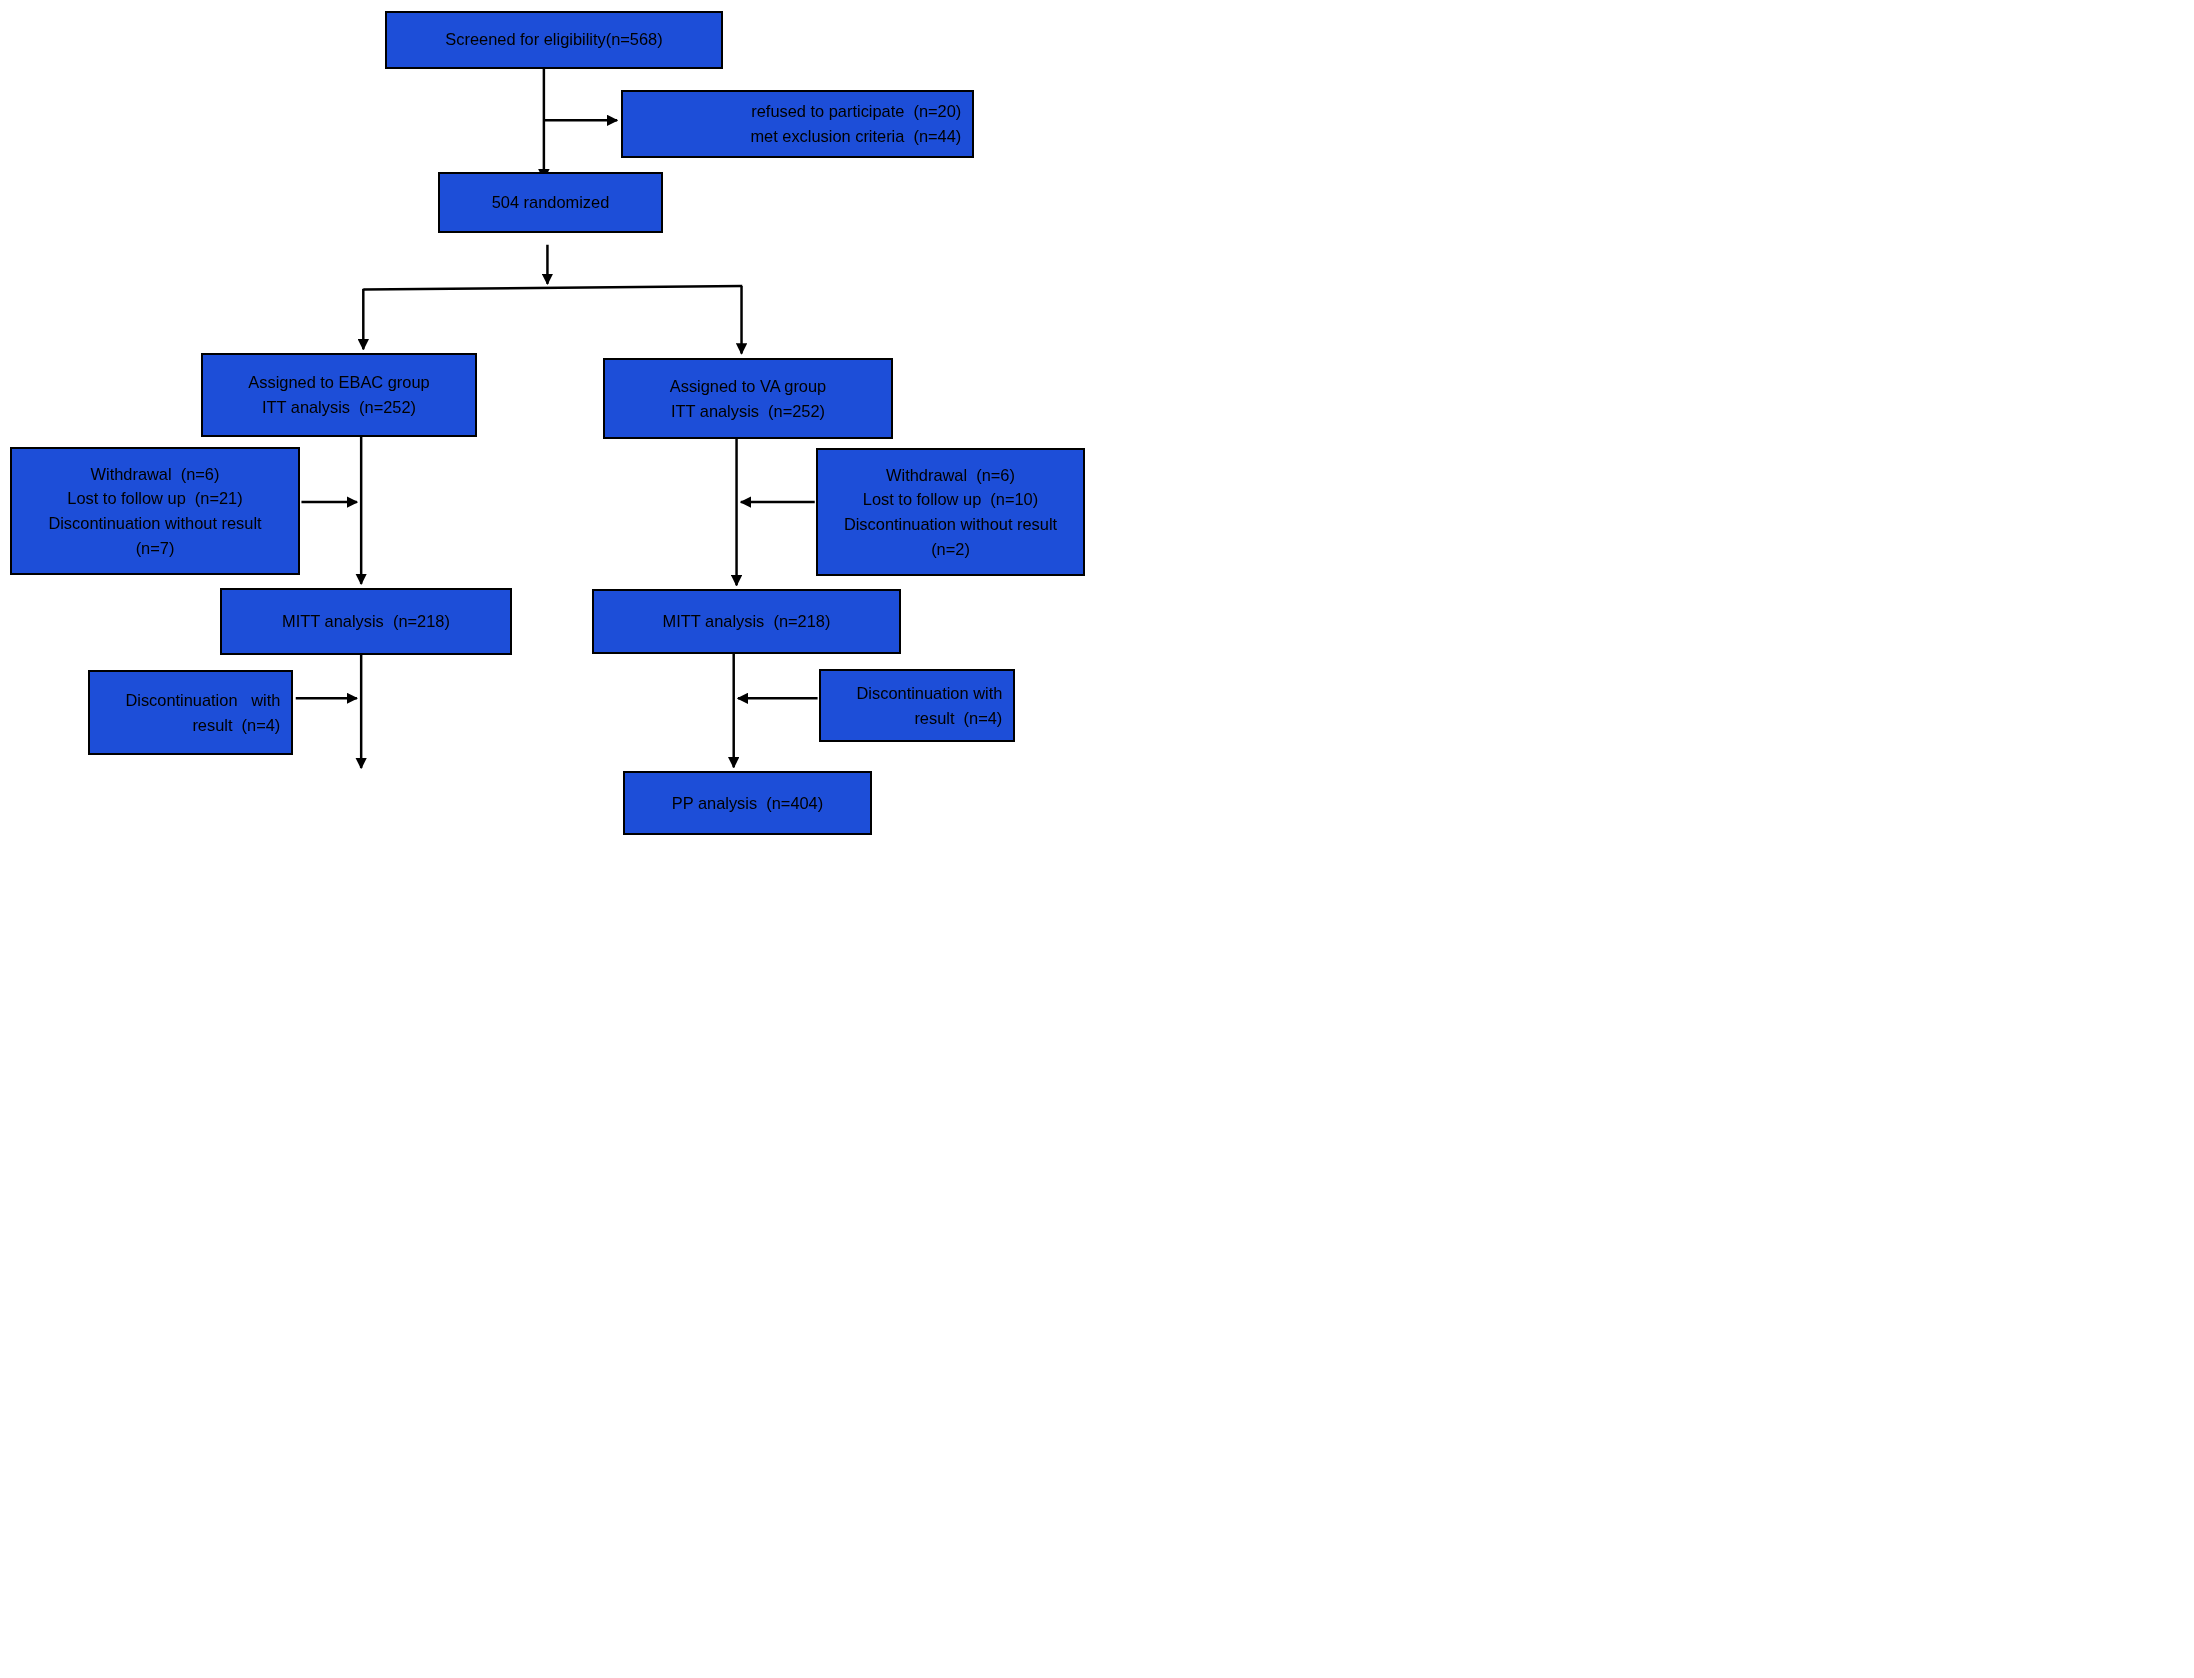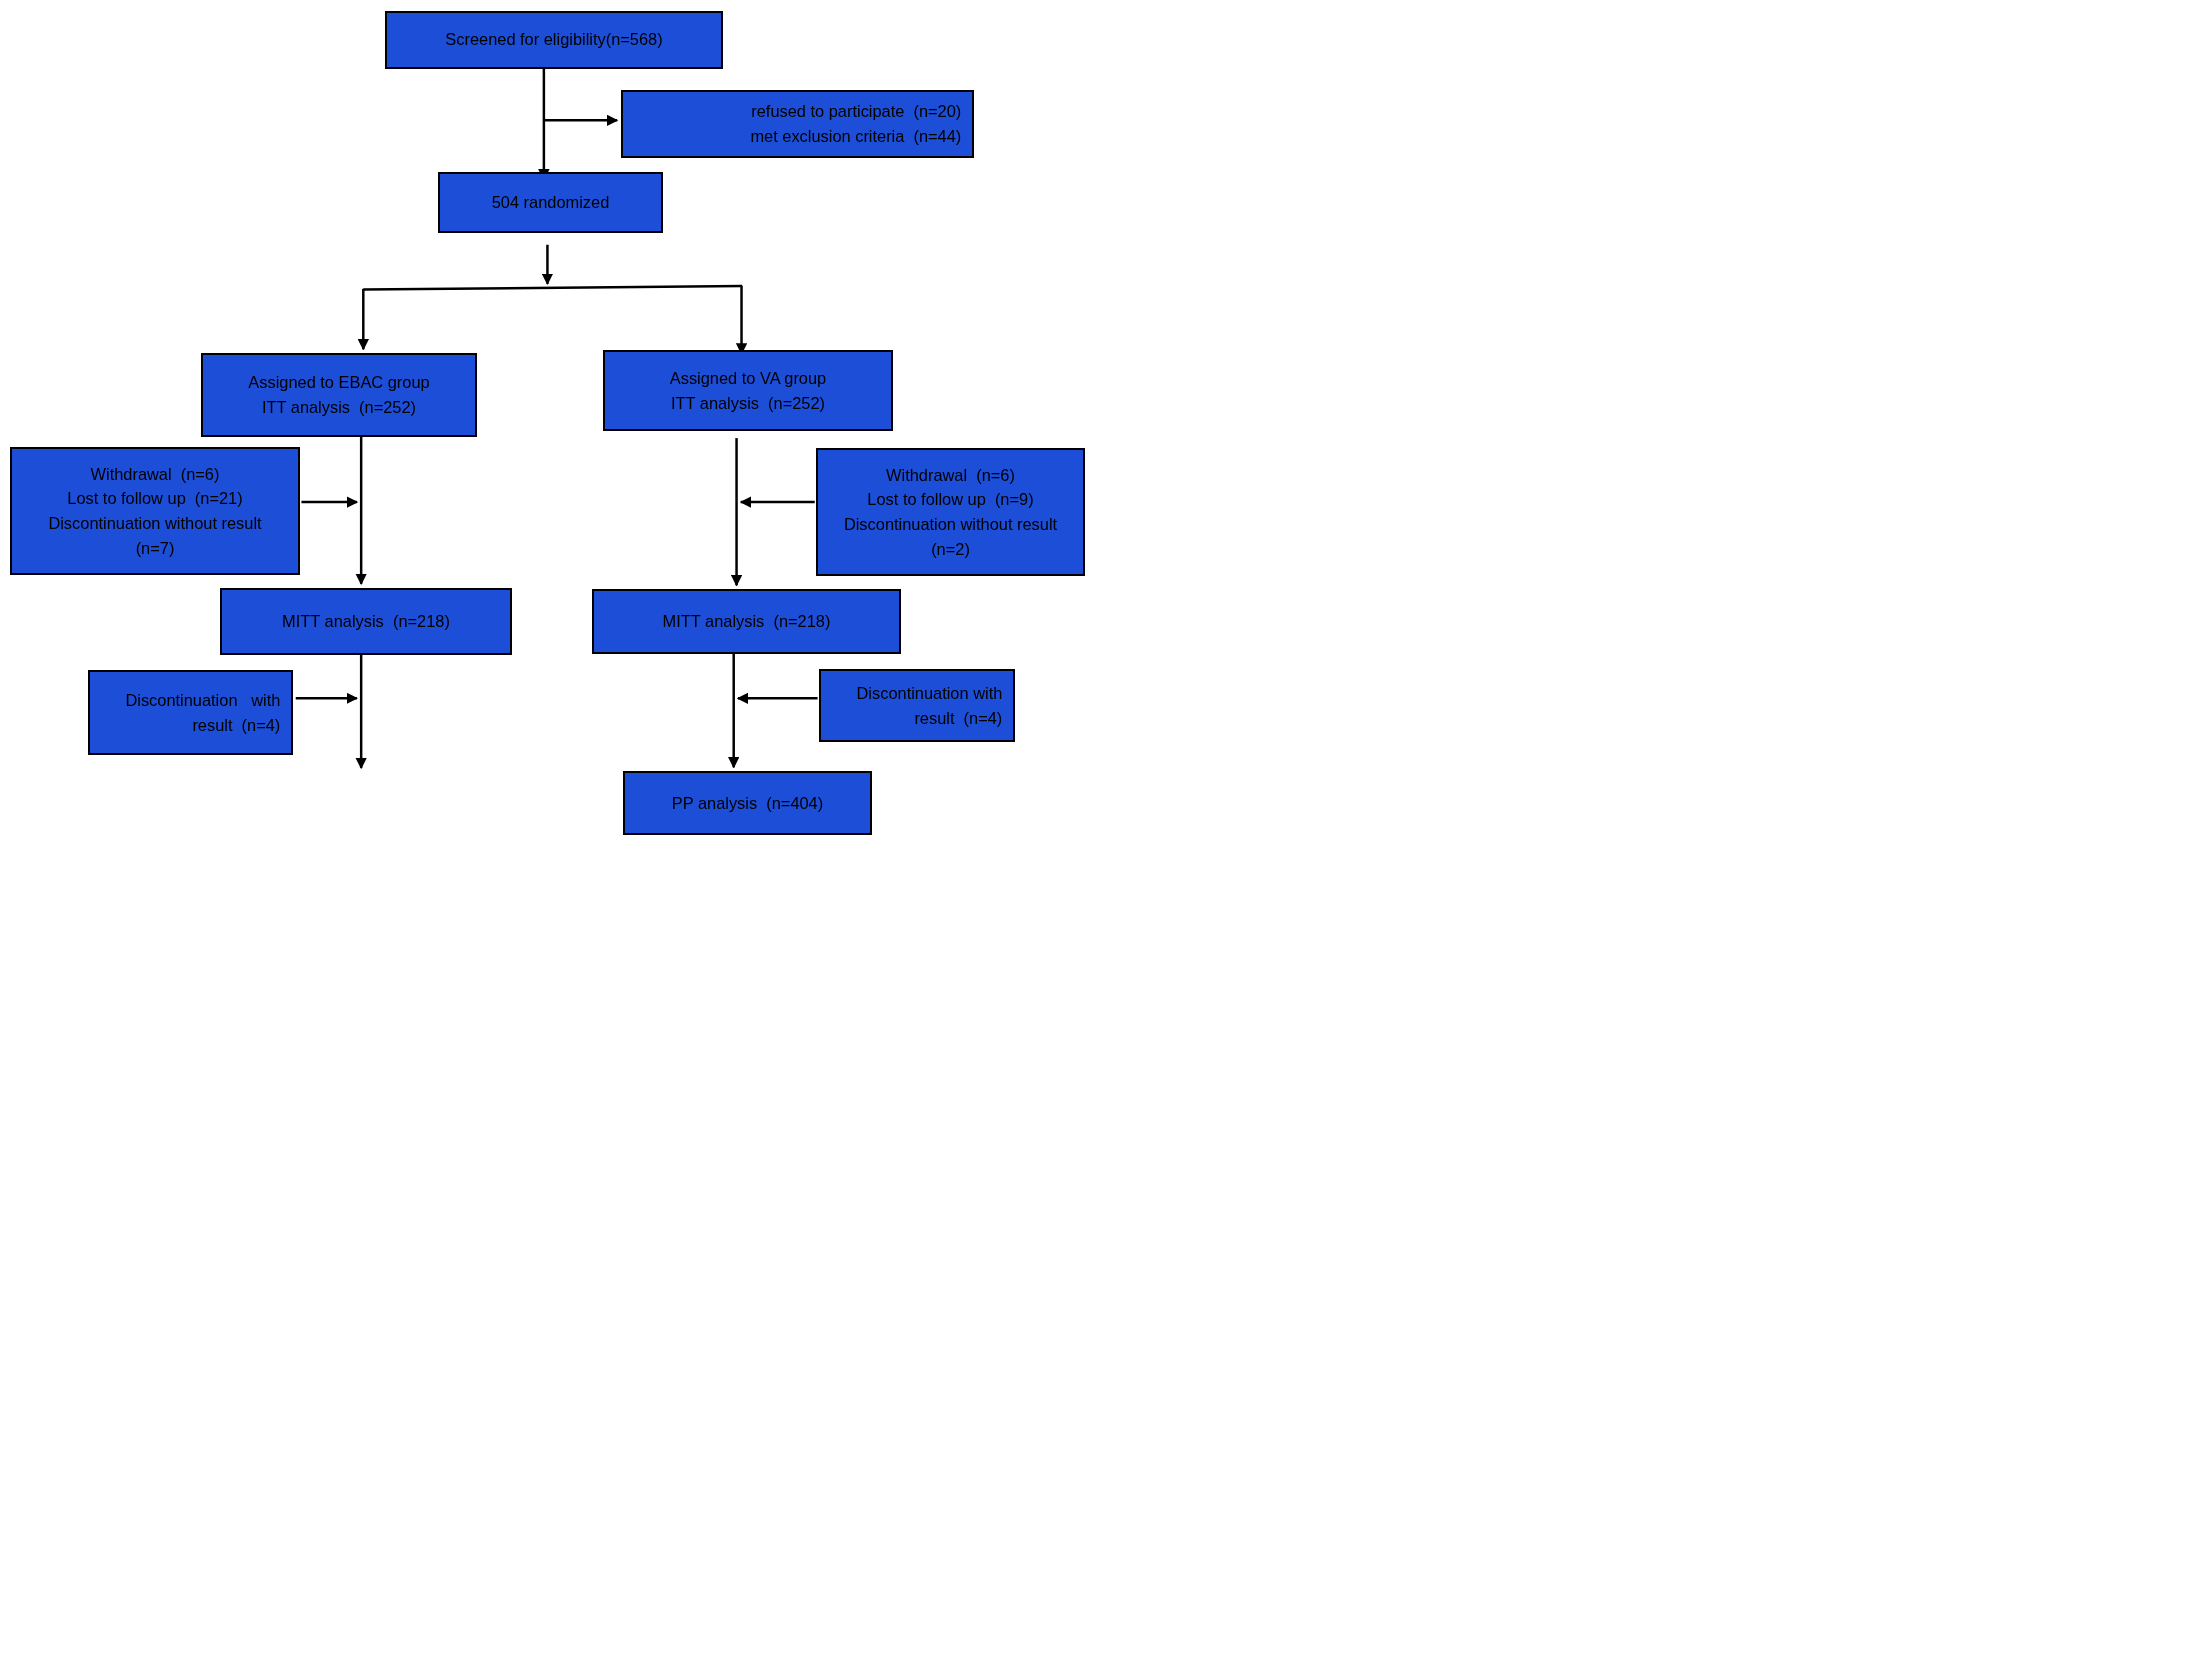--- a/index.html
+++ b/index.html
@@ -69,35 +69,35 @@
 
   <div class="box" style="left:438px;top:172px;width:225px;height:61px">
     <div class="ln">504 randomized</div>
   </div>
 
   <div class="box" style="left:201px;top:353px;width:276px;height:84px">
     <div class="ln">Assigned to EBAC group</div>
     <div class="ln">ITT analysis  (n=252)</div>
   </div>
 
-  <div class="box" style="left:603px;top:350px;width:290px;height:81px">
+  <div class="box" style="left:603px;top:358px;width:290px;height:81px">
     <div class="ln">Assigned to VA group</div>
     <div class="ln">ITT analysis  (n=252)</div>
   </div>
 
   <div class="box" style="left:10px;top:447px;width:290px;height:128px">
     <div class="ln">Withdrawal  (n=6)</div>
     <div class="ln">Lost to follow up  (n=21)</div>
     <div class="ln">Discontinuation without result</div>
     <div class="ln">(n=7)</div>
   </div>
 
   <div class="box" style="left:816px;top:448px;width:269px;height:128px">
     <div class="ln">Withdrawal  (n=6)</div>
-    <div class="ln">Lost to follow up  (n=9)</div>
+    <div class="ln">Lost to follow up  (n=10)</div>
     <div class="ln">Discontinuation without result</div>
     <div class="ln">(n=2)</div>
   </div>
 
   <div class="box" style="left:220px;top:588px;width:292px;height:67px">
     <div class="ln">MITT analysis  (n=218)</div>
   </div>
 
   <div class="box" style="left:592px;top:589px;width:309px;height:65px">
     <div class="ln">MITT analysis  (n=218)</div>

